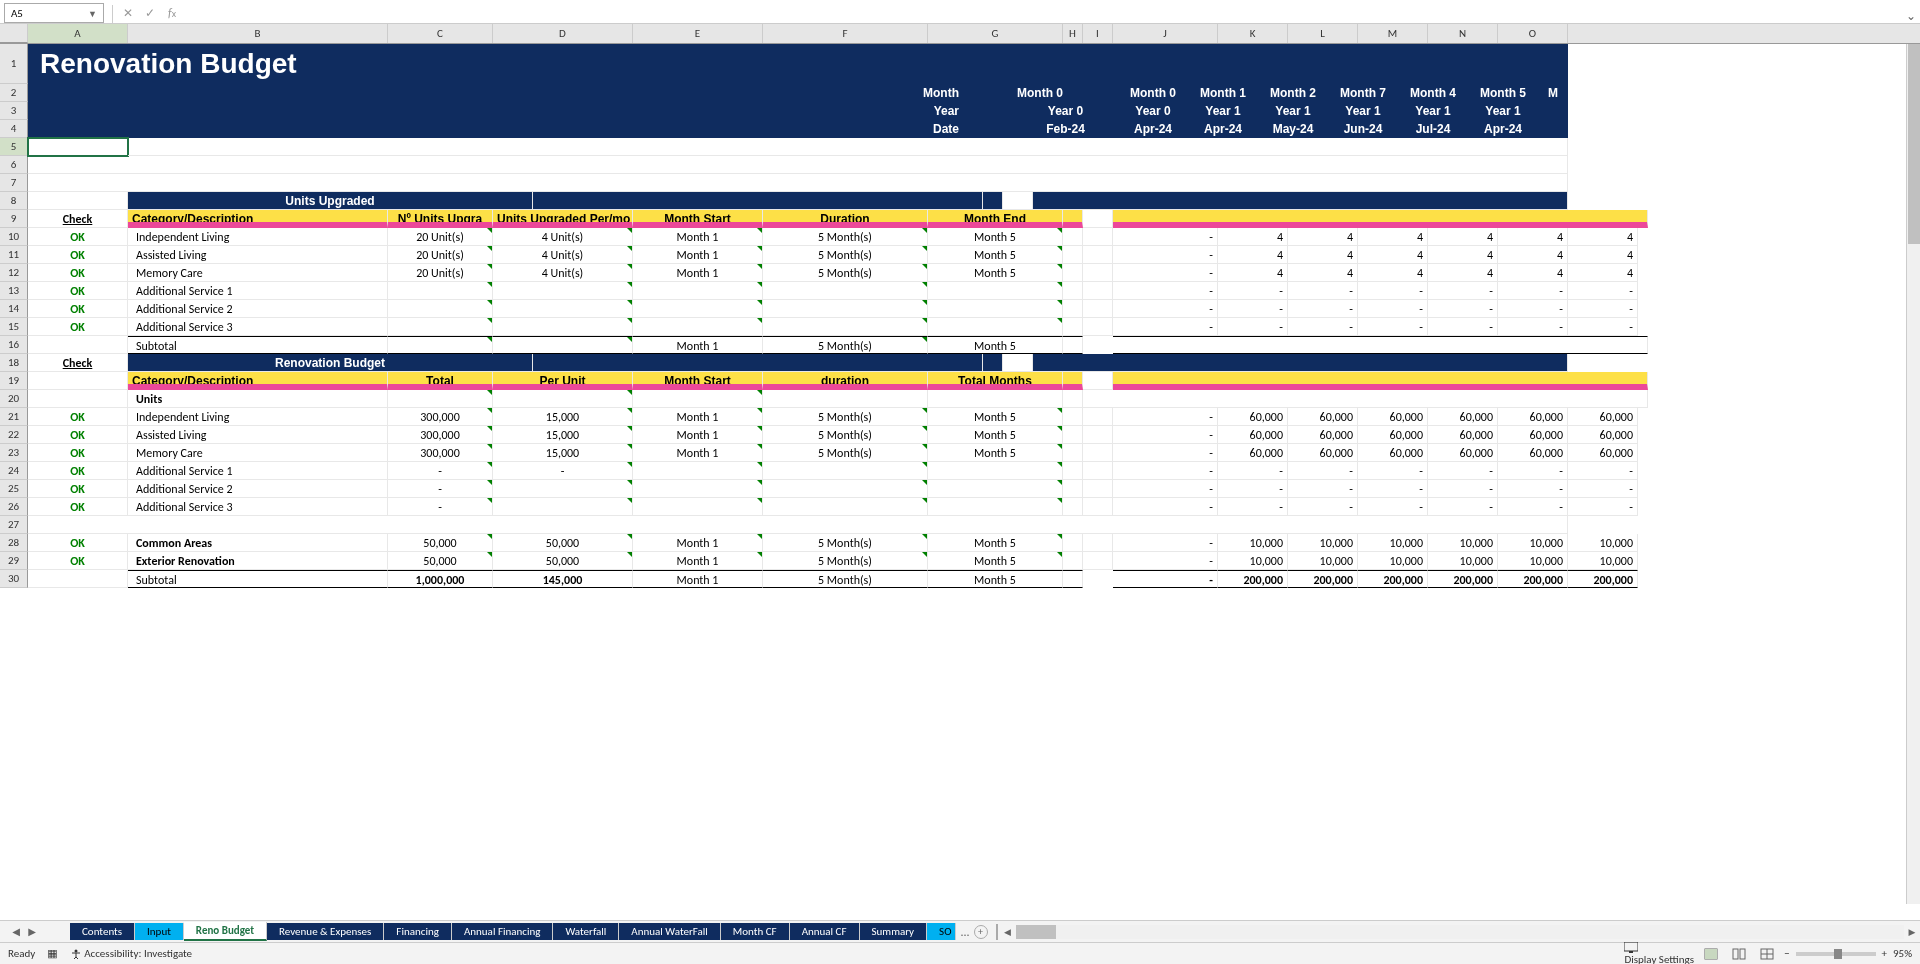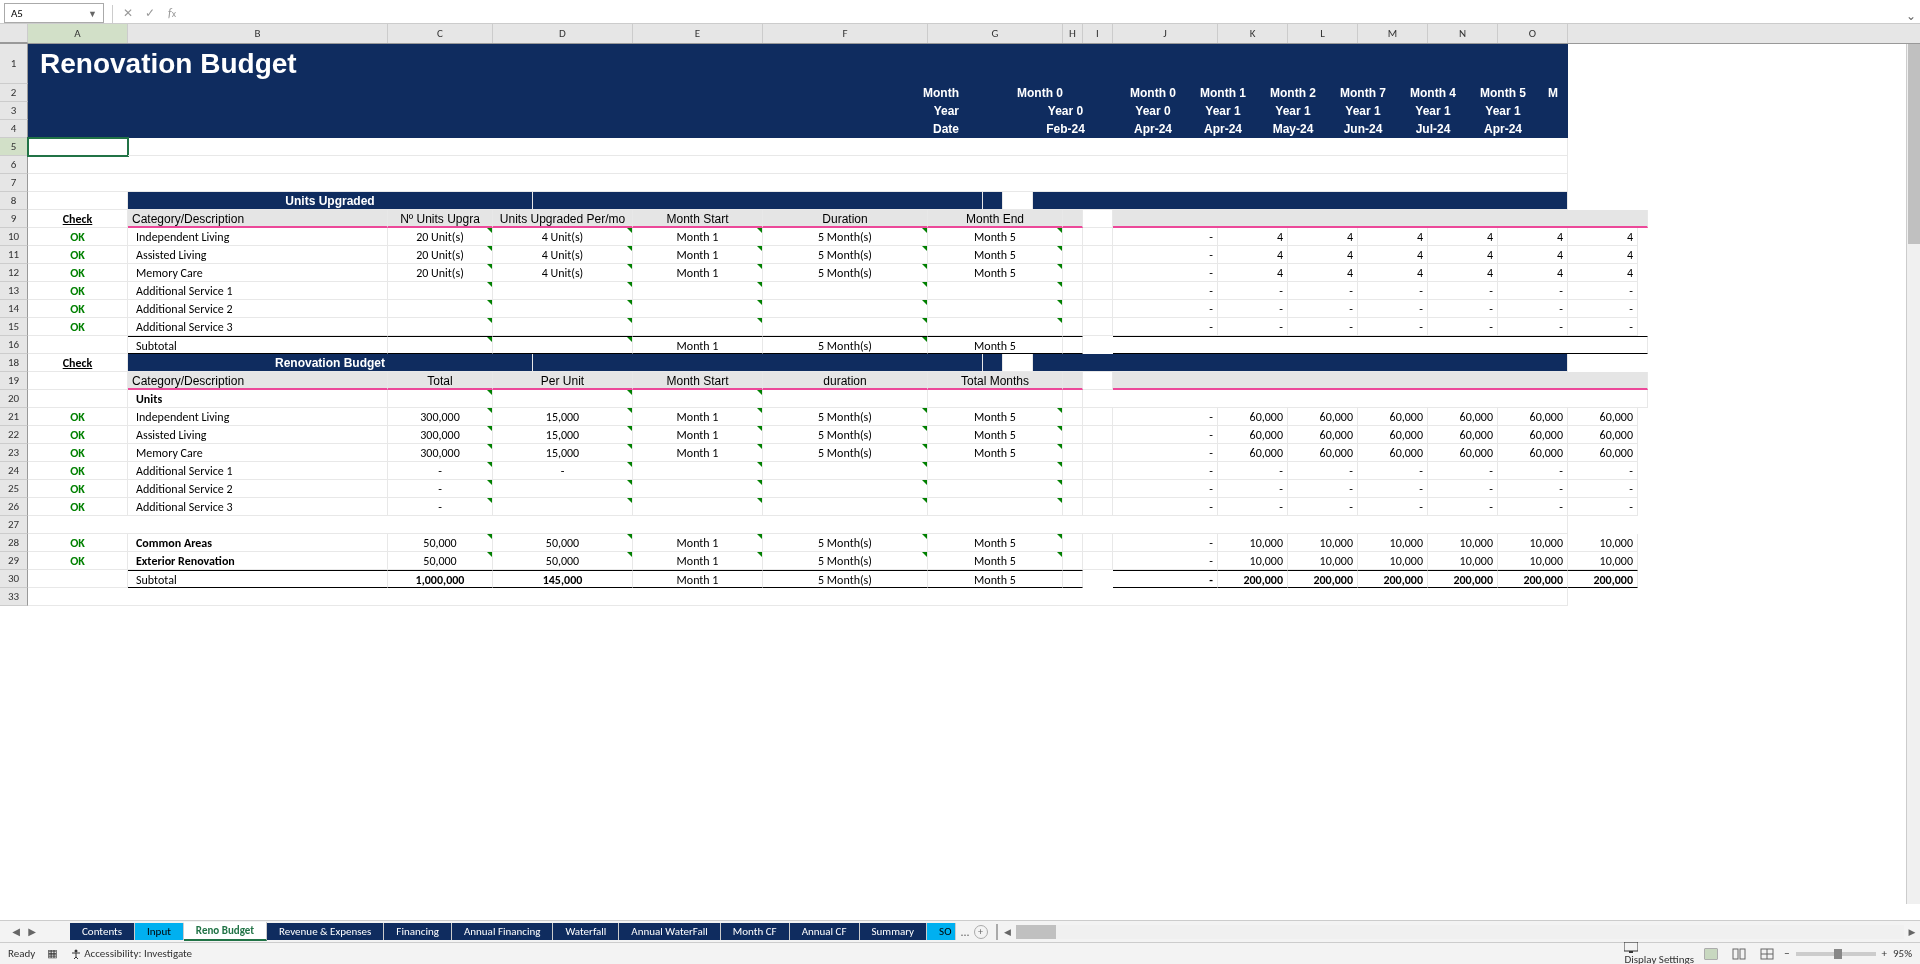--- a/index.html
+++ b/index.html
@@ -111,24 +111,25 @@
   font-family: Arial, sans-serif;
 }
 .section-header {
   background: #0F2C5F;
   color: #fff;
   text-align: center;
   font-weight: bold;
   font-family: Arial, sans-serif;
 }
 .sub-header {
-  background: #e5e5e5;
+  background: #fde047;
   color: #000;
   font-family: Arial, sans-serif;
-  border-bottom: 2px solid #ec4899;
+  border-bottom: 6px solid #ec4899;
+  font-weight: bold;
 }
 .ok-cell { color: #008000; font-weight: bold; text-align: center; }
 .check-label { text-decoration: underline; text-align: center; font-weight: bold; }
 .text-right { text-align: right; }
 .text-center { text-align: center; }
 .text-left { text-align: left; padding-left:8px; }
 .bold { font-weight: bold; }
 .subtotal-row .cell { border-top: 1px solid #000; }
 .sel-cell {
   outline: 2px solid #217346;
@@ -664,24 +665,20 @@
   <div class="cell" style="width:30px;border:none"></div>
   <div class="cell text-right bold" style="width:105px;border-bottom:1px solid #000">-</div>
   <div class="cell text-right bold" style="width:70px;border-bottom:1px solid #000">200,000</div>
   <div class="cell text-right bold" style="width:70px;border-bottom:1px solid #000">200,000</div>
   <div class="cell text-right bold" style="width:70px;border-bottom:1px solid #000">200,000</div>
   <div class="cell text-right bold" style="width:70px;border-bottom:1px solid #000">200,000</div>
   <div class="cell text-right bold" style="width:70px;border-bottom:1px solid #000">200,000</div>
   <div class="cell text-right bold" style="width:70px;border-bottom:1px solid #000">200,000</div>
 </div>
 
-<div class="data-row">
-      <div class="row-header">33</div>
-      <div class="cell" style="width:1540px"></div>
-    </div>
 
 <div class="scrollbar-v">
       <div class="scroll-thumb-v"></div>
     </div>
 
 </div>
 
 <div class="tab-bar">
   <div class="tab-nav-btn">◀</div>
   <div class="tab-nav-btn">▶</div>

